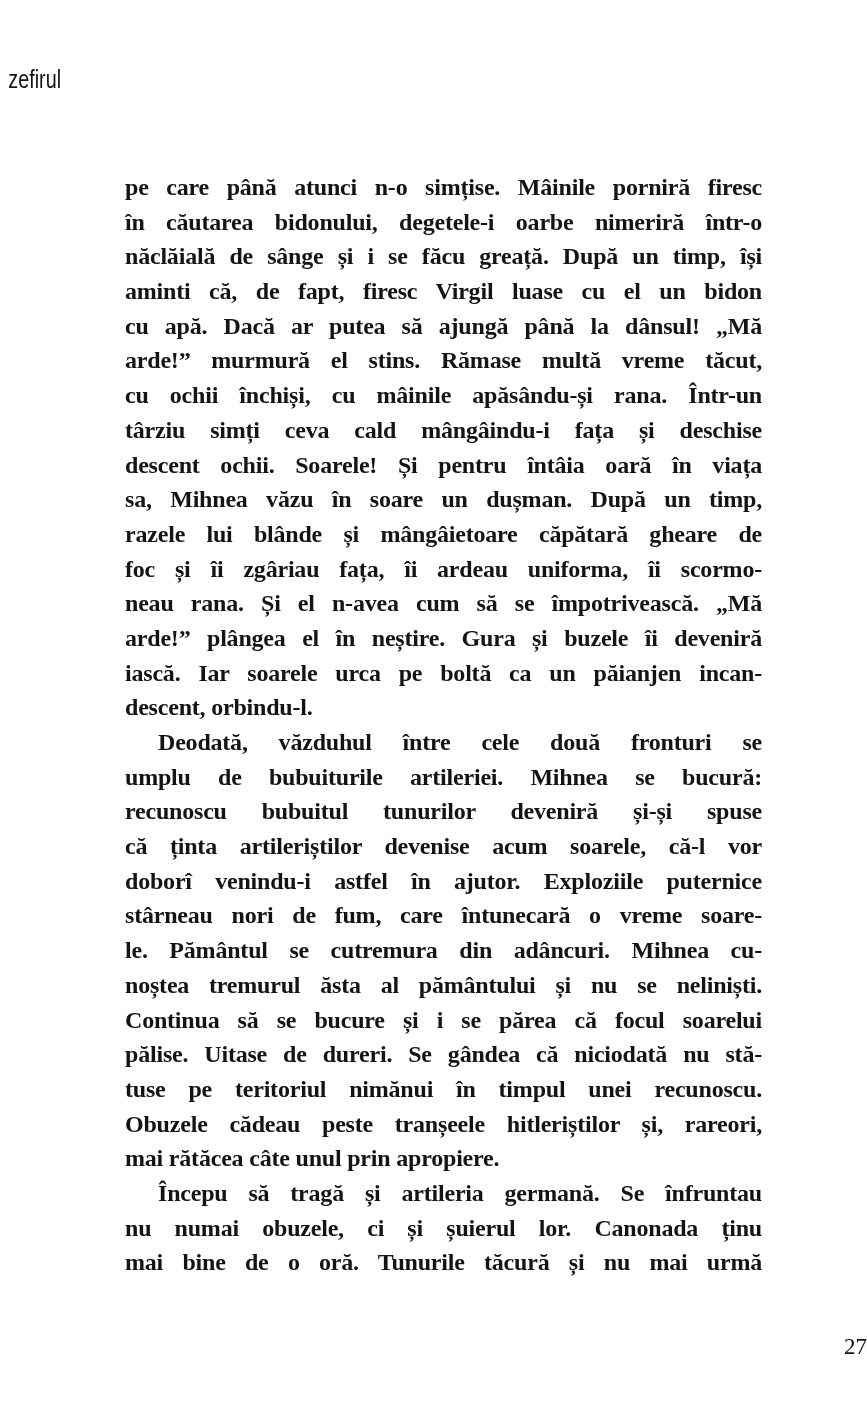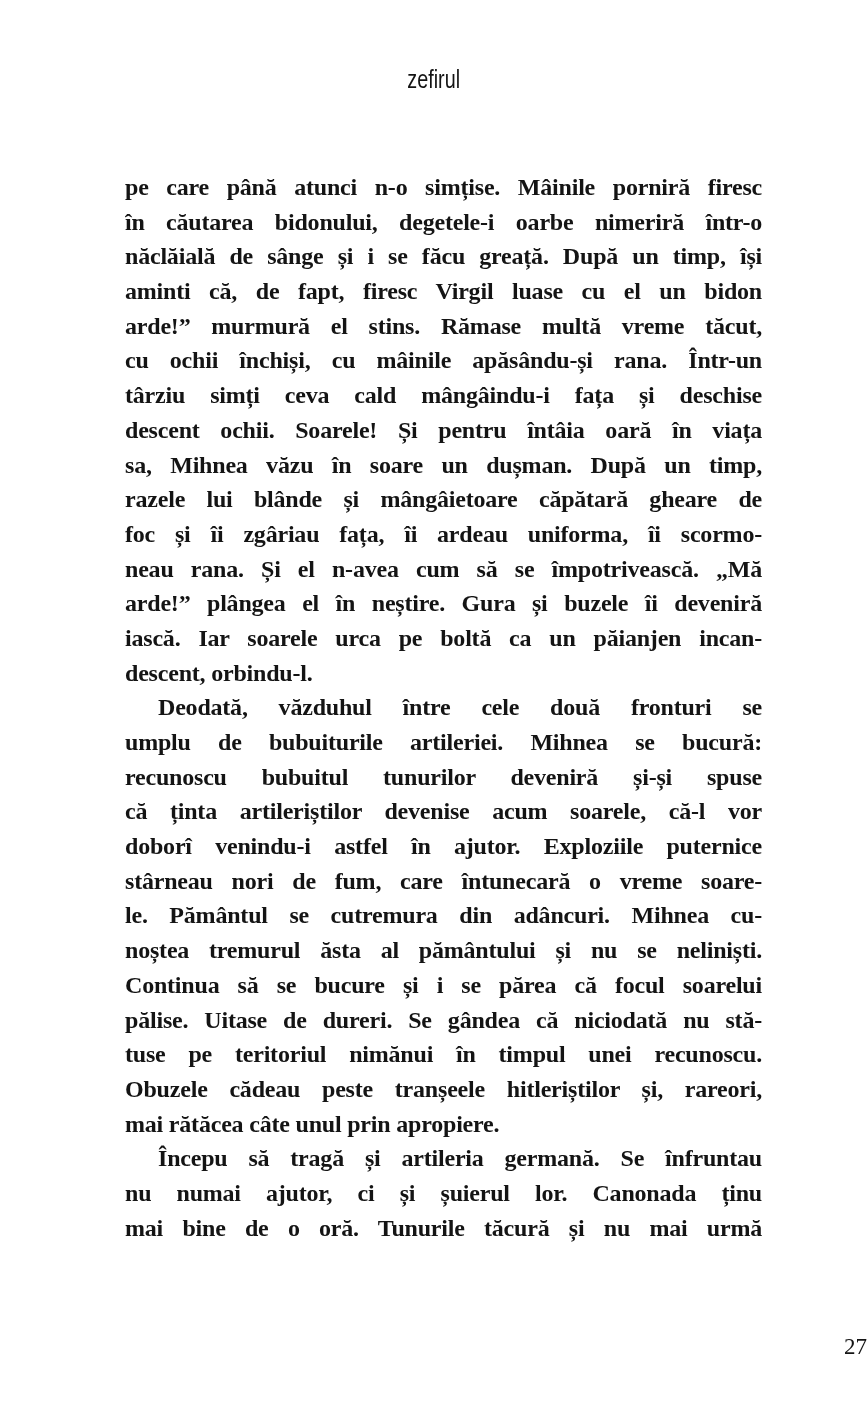--- a/index.html
+++ b/index.html
@@ -14,21 +14,20 @@
     background: #ffffff;
     overflow: hidden;
     font-family: "Liberation Serif", serif;
     color: #141414;
   }
   .running-title-wrap {
     position: absolute;
     top: 64px;
     left: 0;
     width: 100%;
-    text-align: center;
   }
   .running-title {
     display: inline-block;
     font-family: "Liberation Sans", sans-serif;
     font-size: 26px;
     letter-spacing: 0px;
     transform: scaleX(0.76);
     transform-origin: center;
     color: #141414;
   }
@@ -78,20 +77,21 @@
   <div class="running-title-wrap">
     <span class="running-title">zefirul</span>
   </div>
 
   <div class="text-block" id="text-block">
       <div class="paragraph">
         <div class="line">pe care până atunci n-o simțise. Mâinile porniră firesc</div>
         <div class="line">în căutarea bidonului, degetele-i oarbe nimeriră într-o</div>
         <div class="line">năclăială de sânge și i se făcu greață. După un timp, își</div>
         <div class="line">aminti că, de fapt, firesc Virgil luase cu el un bidon</div>
+        <div class="line">cu apă. Dacă ar putea să ajungă până la dânsul! „Mă</div>
         <div class="line">arde!” murmură el stins. Rămase multă vreme tăcut,</div>
         <div class="line">cu ochii închiși, cu mâinile apăsându-și rana. Într-un</div>
         <div class="line">târziu simți ceva cald mângâindu-i fața și deschise</div>
         <div class="line">descent ochii. Soarele! Și pentru întâia oară în viața</div>
         <div class="line">sa, Mihnea văzu în soare un dușman. După un timp,</div>
         <div class="line">razele lui blânde și mângâietoare căpătară gheare de</div>
         <div class="line">foc și îi zgâriau fața, îi ardeau uniforma, îi scormo-</div>
         <div class="line">neau rana. Și el n-avea cum să se împotrivească. „Mă</div>
         <div class="line">arde!” plângea el în neștire. Gura și buzele îi deveniră</div>
         <div class="line">iască. Iar soarele urca pe boltă ca un păianjen incan-</div>
@@ -107,20 +107,20 @@
         <div class="line">le. Pământul se cutremura din adâncuri. Mihnea cu-</div>
         <div class="line">noștea tremurul ăsta al pământului și nu se neliniști.</div>
         <div class="line">Continua să se bucure și i se părea că focul soarelui</div>
         <div class="line">pălise. Uitase de dureri. Se gândea că niciodată nu stă-</div>
         <div class="line">tuse pe teritoriul nimănui în timpul unei recunoscu.</div>
         <div class="line">Obuzele cădeau peste tranșeele hitleriștilor și, rareori,</div>
         <div class="line para-end">mai rătăcea câte unul prin apropiere.</div>
       </div>
       <div class="paragraph">
         <div class="line indent">Începu să tragă și artileria germană. Se înfruntau</div>
-        <div class="line">nu numai ajutor, ci și șuierul lor. Canonada ținu</div>
+        <div class="line">nu numai obuzele, ci și șuierul lor. Canonada ținu</div>
         <div class="line">mai bine de o oră. Tunurile tăcură și nu mai urmă</div>
       </div>
     </div>
 
   <div class="page-number">27</div>
 
 </div>
 
 </body></html>

